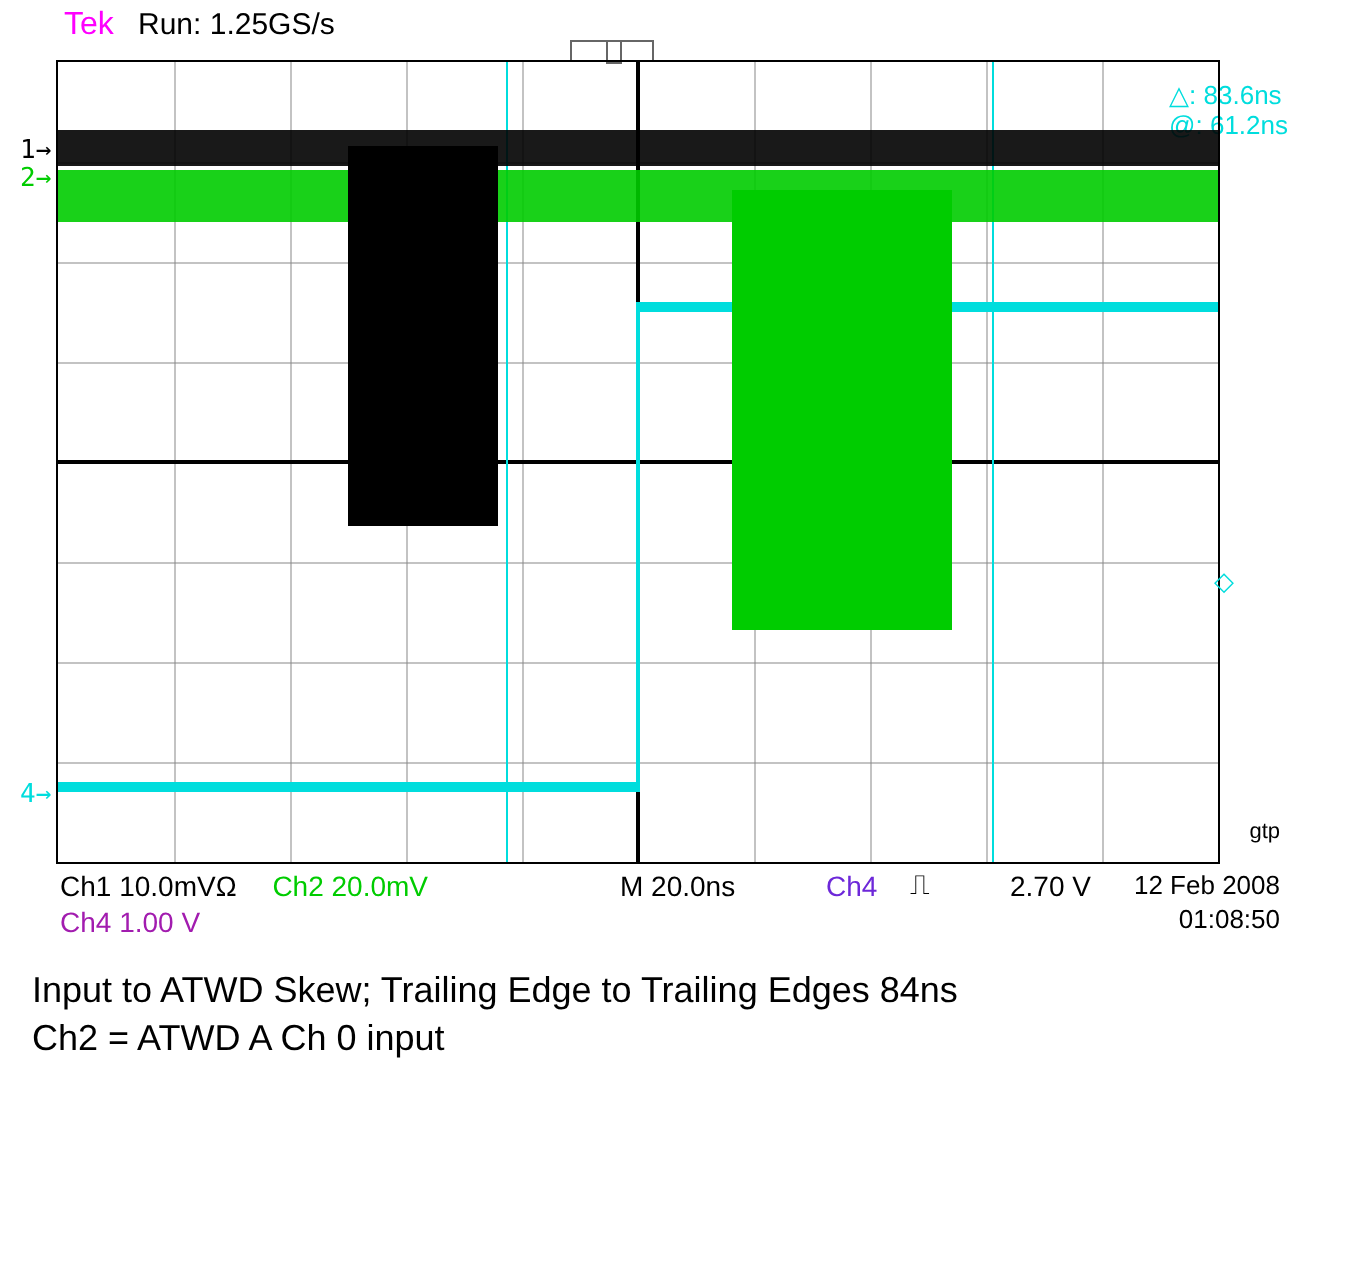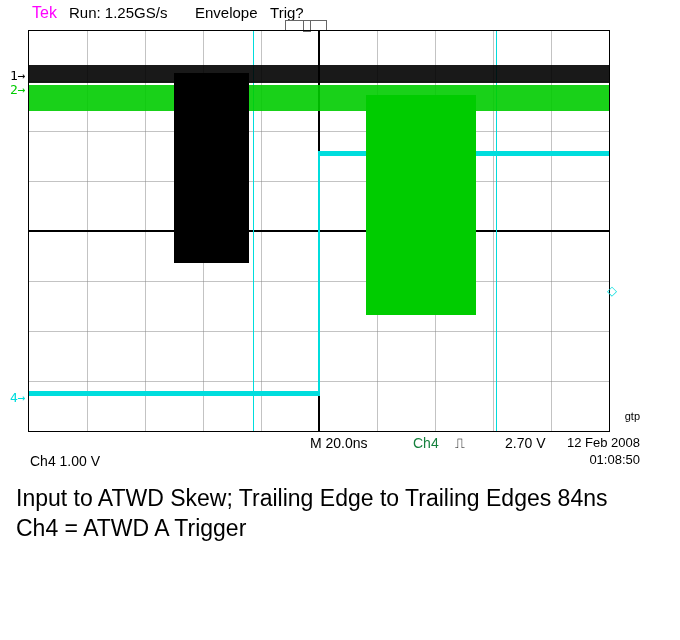--- a/index.html
+++ b/index.html
@@ -27,42 +27,45 @@
 .ch1-pulse{background:#000;left:145px;width:75px;top:42px;height:190px}
 .ch2-flat{background:#0c0;height:26px;left:0;width:580px;top:54px}
 .ch2-pulse{background:#0c0;left:337px;width:110px;top:64px;height:220px}
 .ch4-low{background:#0dd;height:5px;left:0;width:290px;top:360px}
 .ch4-hi{background:#0dd;height:5px;left:290px;width:290px;top:120px}
 .ch4-edge{background:#0dd;width:2px;left:289px;top:120px;height:245px}
 .noise{opacity:.9}
 .footer-l{position:absolute;left:20px;top:435px;font-size:14px}
 .footer1{display:inline-block;color:#000;margin-right:14px}
 .footer2{display:inline-block;color:#0c0;margin-right:14px}
-.footer3{position:absolute;left:20px;top:453px;color:#000000;font-size:14px}
+.footer3{position:absolute;left:20px;top:453px;color:#a21caf;font-size:14px}
 .footer-m{position:absolute;left:300px;top:435px;font-size:14px}
-.footer-ch4{position:absolute;left:403px;top:435px;font-size:14px;color:#15803d}
+.footer-ch4{position:absolute;left:403px;top:435px;font-size:14px;color:#6d28d9}
 .footer-slope{position:absolute;left:445px;top:435px;font-size:14px;font-family:monospace}
 .footer-v{position:absolute;left:495px;top:435px;font-size:14px}
 .gtp{position:absolute;right:10px;top:410px;font-size:11px}
 .date{position:absolute;right:10px;top:435px;font-size:13px}
 .time{position:absolute;right:10px;top:452px;font-size:13px}
 .tri-marker{position:absolute;right:-8px;top:252px;color:#0dd;font-size:13px}
-.ann{font-family:"Myriad Pro",Arial,sans-serif;font-size:23px;margin-left:16px}
+.ann{font-family:"Myriad Pro",Arial,sans-serif;font-size:18px;margin-left:16px}
 .ann1{margin-top:45px}
 .ann p{margin:3px 0}
 </style>
 </head>
 <body>
 
 <div class="scope">
   <span class="tek">Tek</span>
   <span class="run">Run: 1.25GS/s</span>
-  <span class="env"><span>Envelope</span>&nbsp;&nbsp;&nbsp;<span>Trig?</span></span>
   <div class="trig-bracket"></div>
   <div class="trig-center"></div>
+  <div class="cursor-badge">
+    <div>△: 83.6ns</div>
+    <div>@:  61.2ns</div>
+  </div>
   <span class="ch-lbl lbl1 arrow">1→</span>
   <span class="ch-lbl lbl2 arrow">2→</span>
   <span class="ch-lbl lbl4 arrow">4→</span>
 
   <div class="plot">
 
     <div class="gline hv" style="left:58px"></div>
     <div class="gline hv" style="left:116px"></div>
     <div class="gline hv" style="left:174px"></div>
     <div class="gline hv" style="left:232px"></div>
@@ -88,26 +91,30 @@
     <div class="wave ch4-hi"></div>
 
     <div class="wave ch2-flat noise"></div>
     <div class="wave ch2-pulse"></div>
 
     <div class="wave ch1-flat noise"></div>
     <div class="wave ch1-pulse"></div>
     <span class="tri-marker">◇</span>
   </div>
 
+  <div class="footer-l">
+    <span class="footer1">Ch1   10.0mVΩ</span>
+    <span class="footer2">Ch2   20.0mV</span>
+  </div>
   <div class="footer3">Ch4   1.00 V</div>
   <div class="footer-m">M 20.0ns</div>
   <span class="footer-ch4">Ch4</span>
   <span class="footer-slope">⎍</span>
   <span class="footer-v">2.70 V</span>
   <div class="gtp">gtp</div>
   <div class="date">12 Feb 2008</div>
   <div class="time">01:08:50</div>
 </div>
 
 <div class="ann ann1">
   <p>Input to ATWD Skew; Trailing Edge to Trailing Edges 84ns</p>
-  <p>Ch4 = ATWD A Trigger</p>
+  <p>Ch2 = ATWD A Ch 0 input</p>
 </div>
 
 </body></html>

